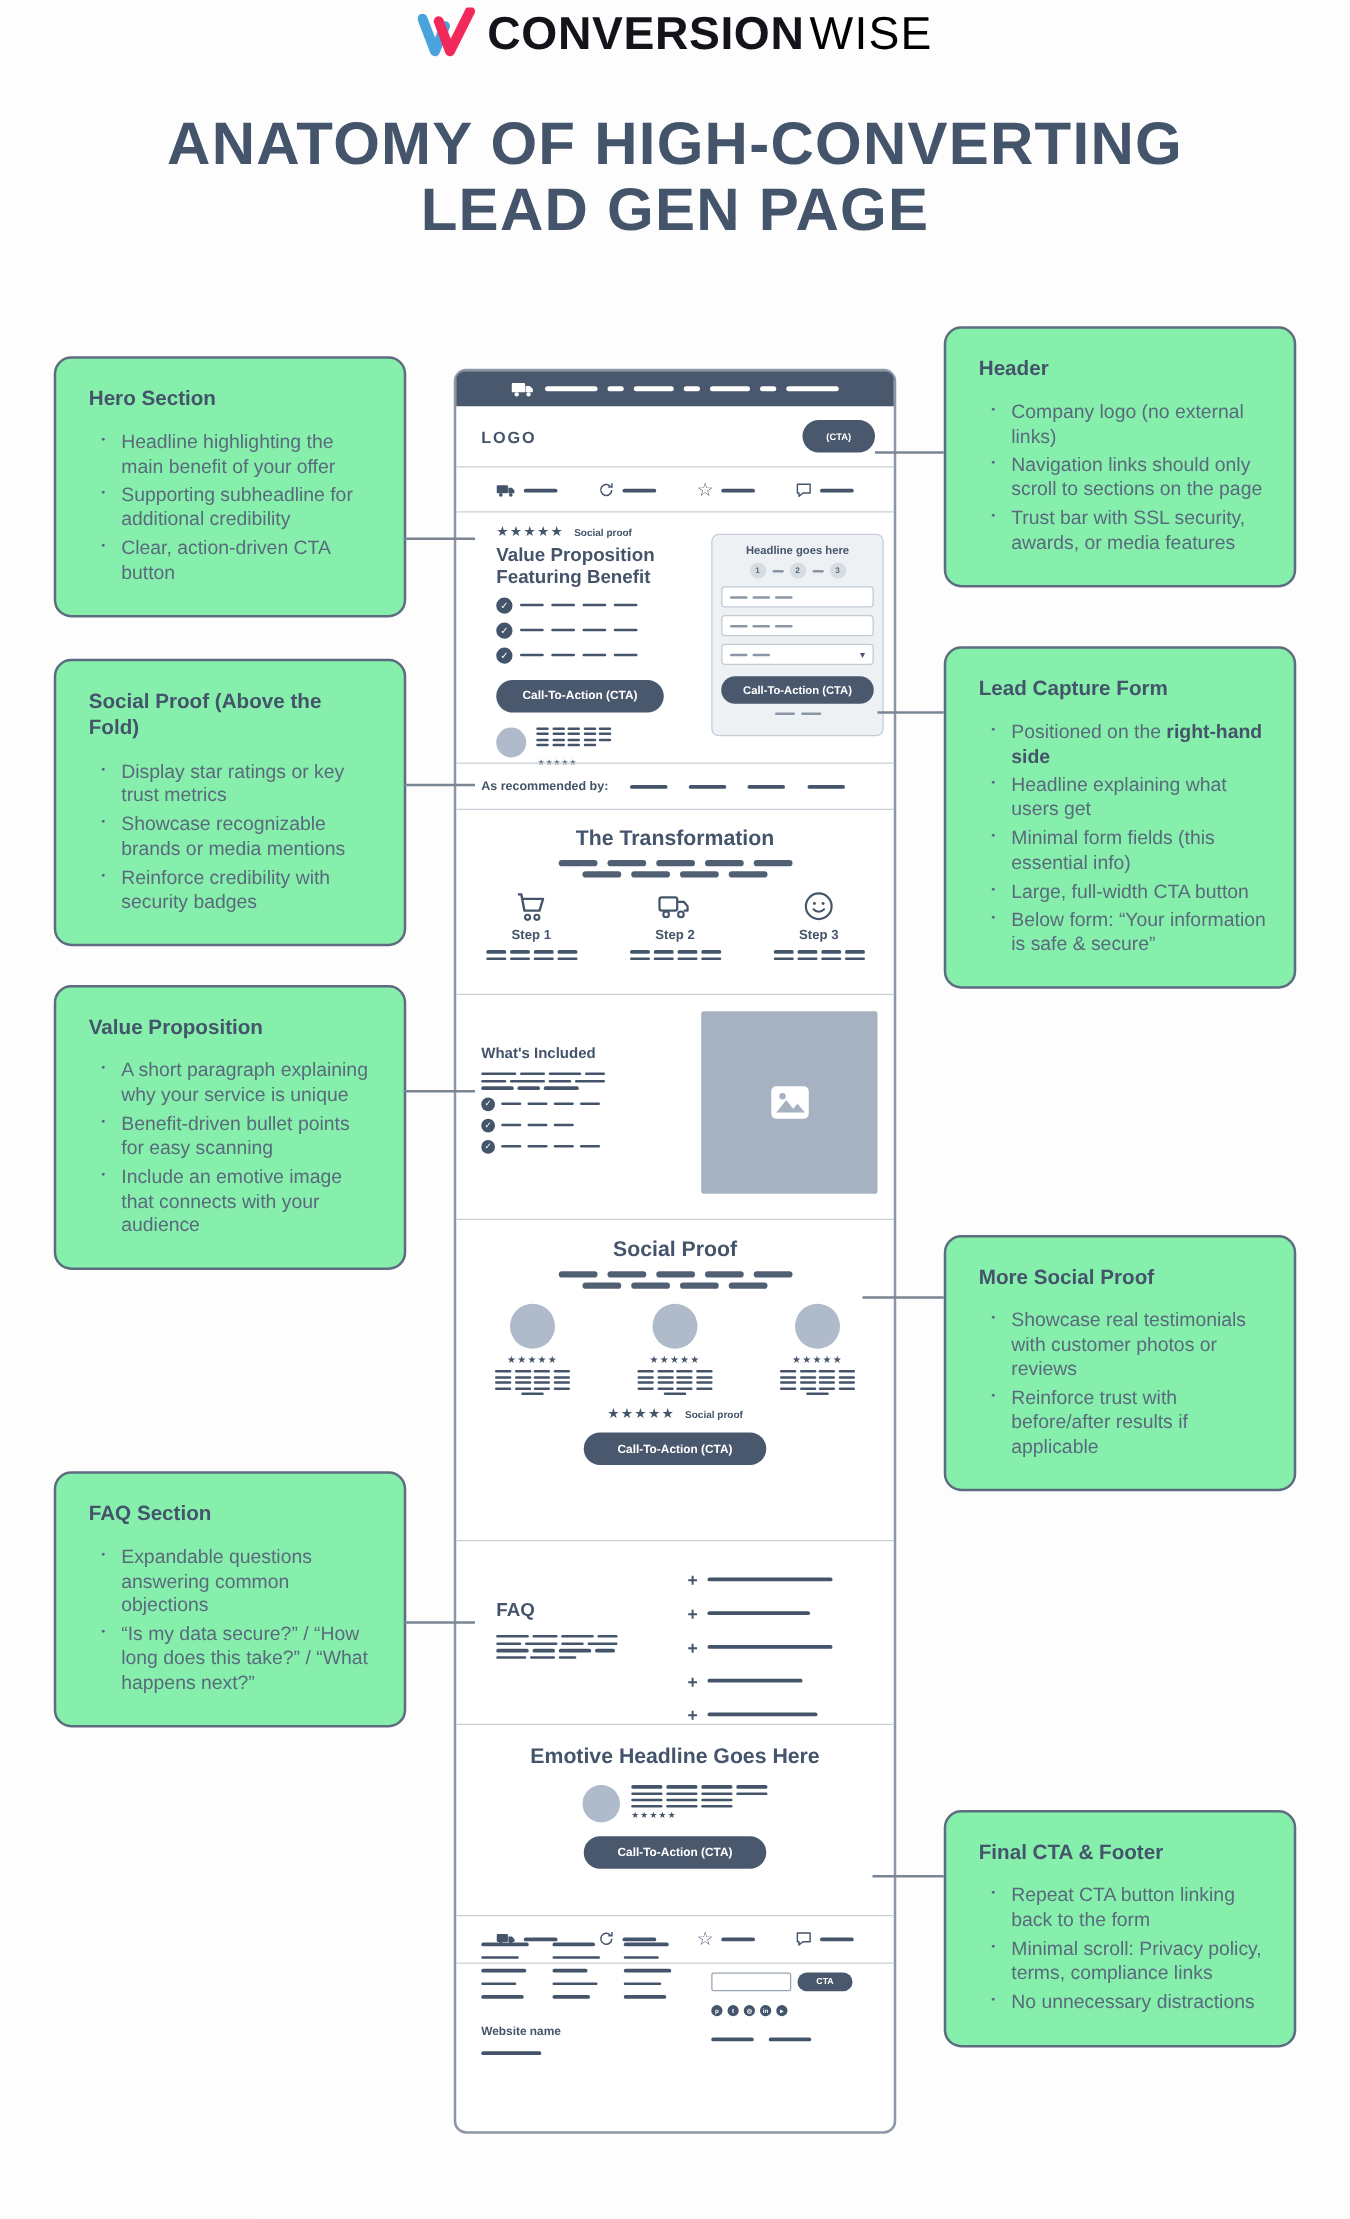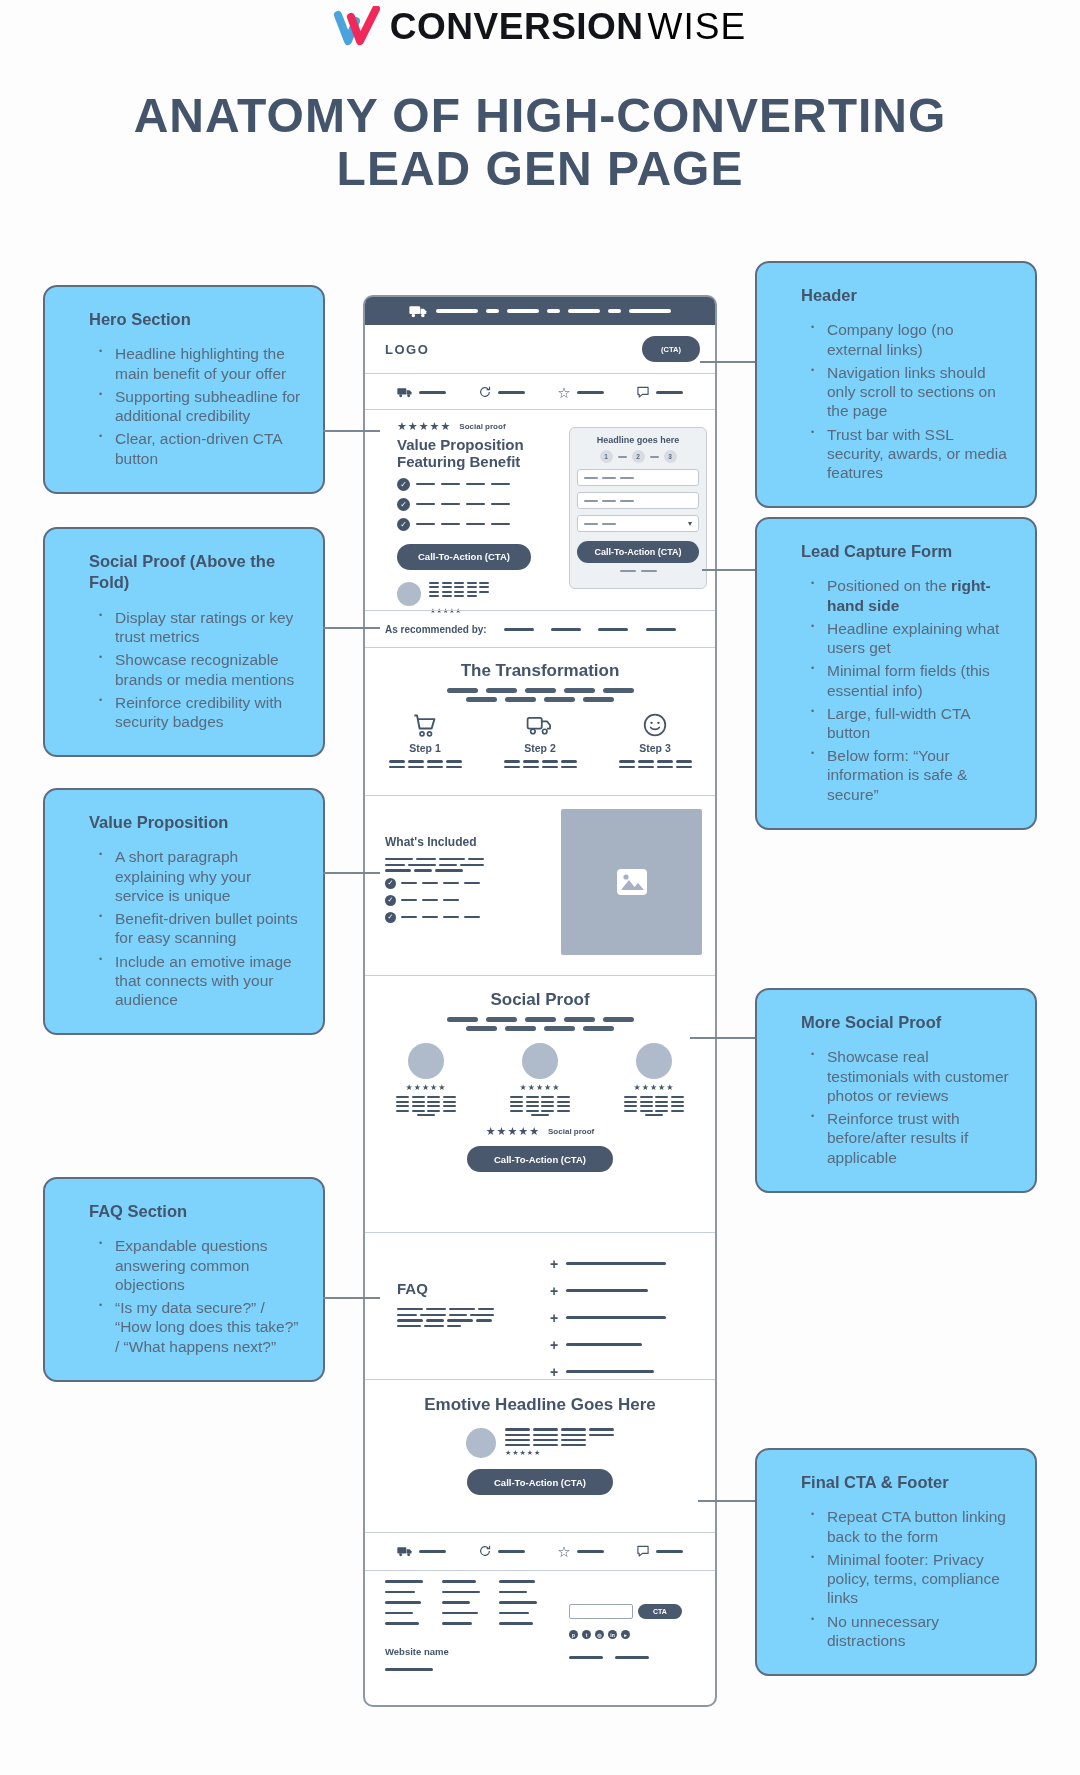--- a/index.html
+++ b/index.html
@@ -9,22 +9,22 @@
 
   
   .brand-row{position:absolute;top:6px;left:0;width:100%;display:flex;align-items:center;justify-content:center;gap:10px;}
   .brand-bold{font-size:37px;font-weight:900;color:#131419;letter-spacing:.5px;}
   .brand-light{font-size:37px;font-weight:500;color:#000000;letter-spacing:1px;}
 
   .main-title{position:absolute;top:90px;left:0;width:100%;text-align:center;
               font-size:48px;line-height:1.1;font-weight:800;color:#44546A;letter-spacing:1px;}
 
   
-  .ann-box{position:absolute;width:282px;background:#7dd3fc;border:2px solid #5E6C80;border-radius:14px;
-           padding:22px 22px 20px 44px;}
+  .ann-box{position:absolute;width:282px;background:#86efac;border:2px solid #5E6C80;border-radius:14px;
+           padding:22px 22px 20px 26px;}
   .ann-title{font-size:16.5px;font-weight:800;color:#44546A;line-height:1.3;margin:0 0 14px 0;}
   .ann-box ul{margin:0 0 0 10px;padding:0 0 0 0;list-style:none;}
   .ann-box li{position:relative;padding-left:16px;font-size:15.5px;line-height:1.24;color:#5A6A7D;margin-bottom:4px;}
   .ann-box li::before{content:"•";position:absolute;left:0;top:2px;font-size:9px;color:#5A6A7D;}
   .ann-box li .bold{font-weight:700;color:#44546A;}
 
   
   .connector{position:absolute;height:2px;background:#7A8694;z-index:6;}
 
   
@@ -241,21 +241,21 @@
     <h2 class="ann-title">More Social Proof</h2>
     <ul>
         <li><span>Showcase real testimonials with customer photos or reviews</span></li>
         <li><span>Reinforce trust with before/after results if applicable</span></li>
       </ul>
   </div>
   <div class="ann-box" style="left:755px;top:1448px">
     <h2 class="ann-title">Final CTA &amp; Footer</h2>
     <ul>
         <li><span>Repeat CTA button linking back to the form</span></li>
-        <li><span>Minimal footer: Privacy policy, terms, compliance links</span></li>
+        <li><span>Minimal scroll: Privacy policy, terms, compliance links</span></li>
         <li><span>No unnecessary distractions</span></li>
       </ul>
   </div>
 
   <div class="wf">
 
     <div class="bar">
       <span>
         <svg width="19" height="13" viewBox="0 0 24 16">
           <rect x="0.5" y="1.5" width="13.5" height="9.5" rx="1.2" fill="#fff"></rect>
@@ -821,21 +821,21 @@
         <span>
           <svg width="14" height="13" viewBox="0 0 22 20">
             <path d="M3 2h16v11h-9l-5 4v-4H3z" fill="none" stroke="#44546A" stroke-width="1.8" stroke-linejoin="round"></path>
           </svg>
         </span>
           <i class="dh"></i>
       </span>
     </div>
     <div class="hr" style="top:1273px"></div>
 
-    <div class="wf-sec" style="top:1273px;height:138px">
+    <div class="wf-sec" style="top:1247px;height:138px">
       <div class="foot-cols">
         <span class="foot-col">
           <i class="dh" style="width:38px"></i>
             <i class="dh" style="width:30px"></i>
             <i class="dh" style="width:36px"></i>
             <i class="dh" style="width:28px"></i>
             <i class="dh" style="width:34px"></i>
         </span>
         <span class="foot-col">
           <i class="dh" style="width:34px"></i>

